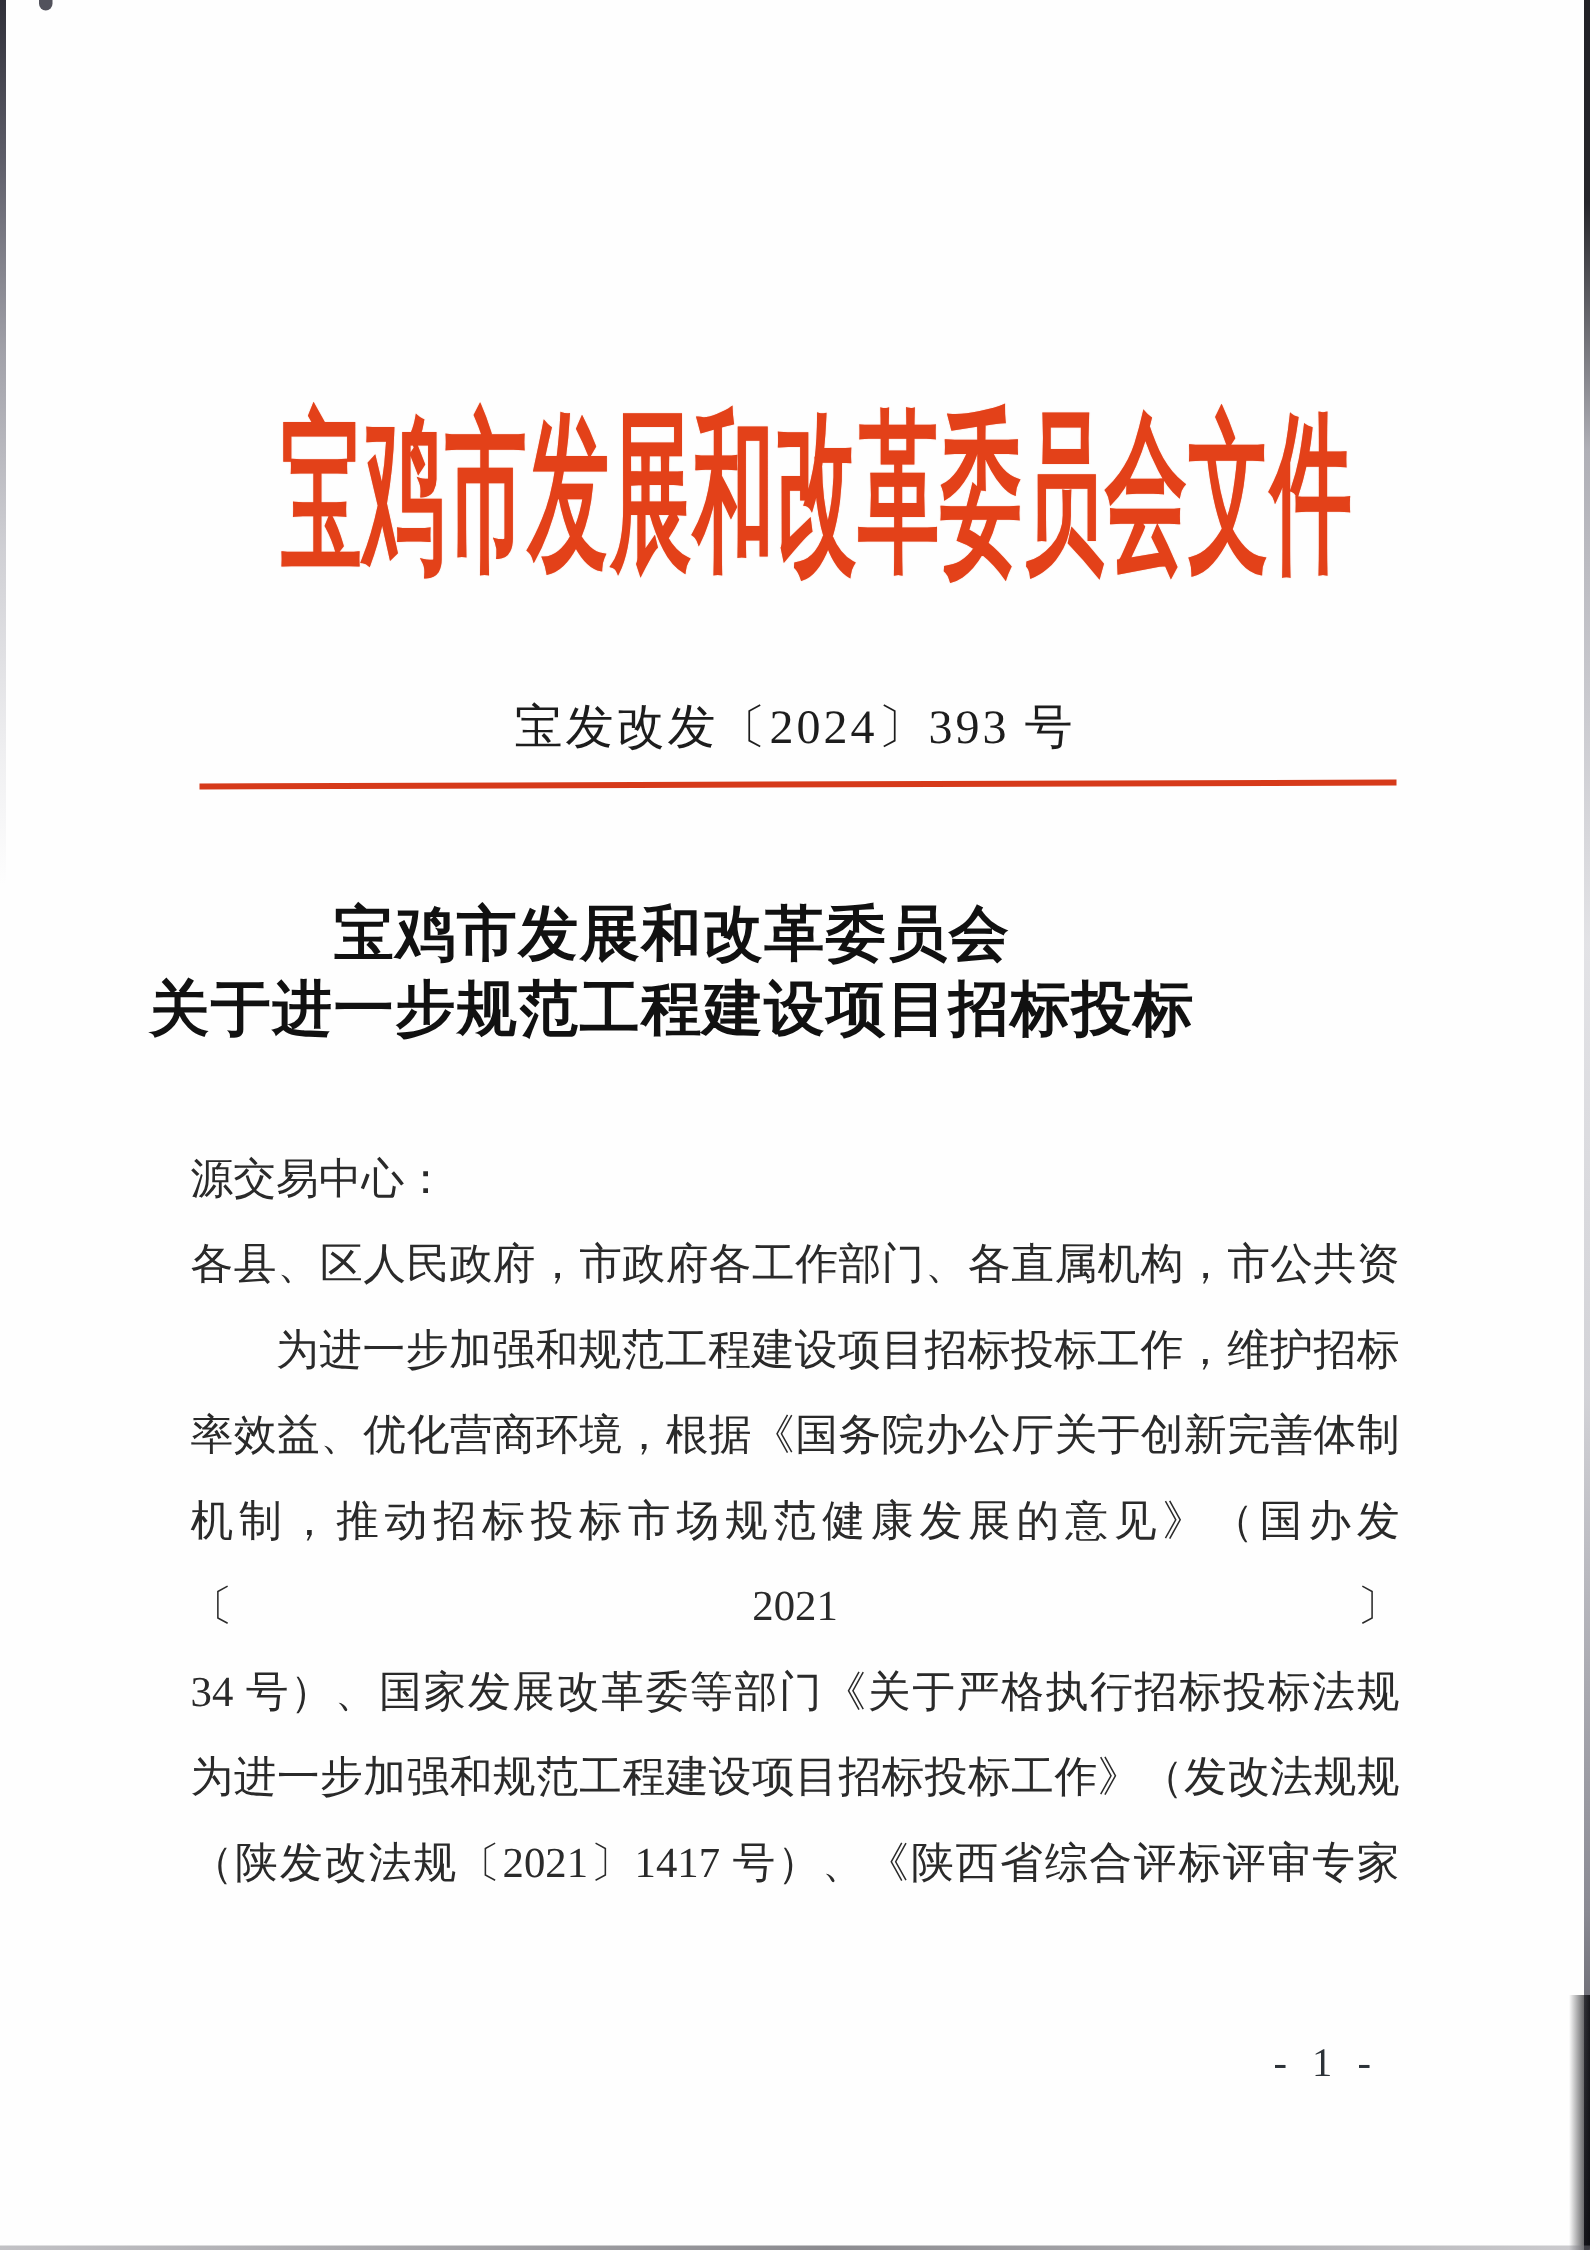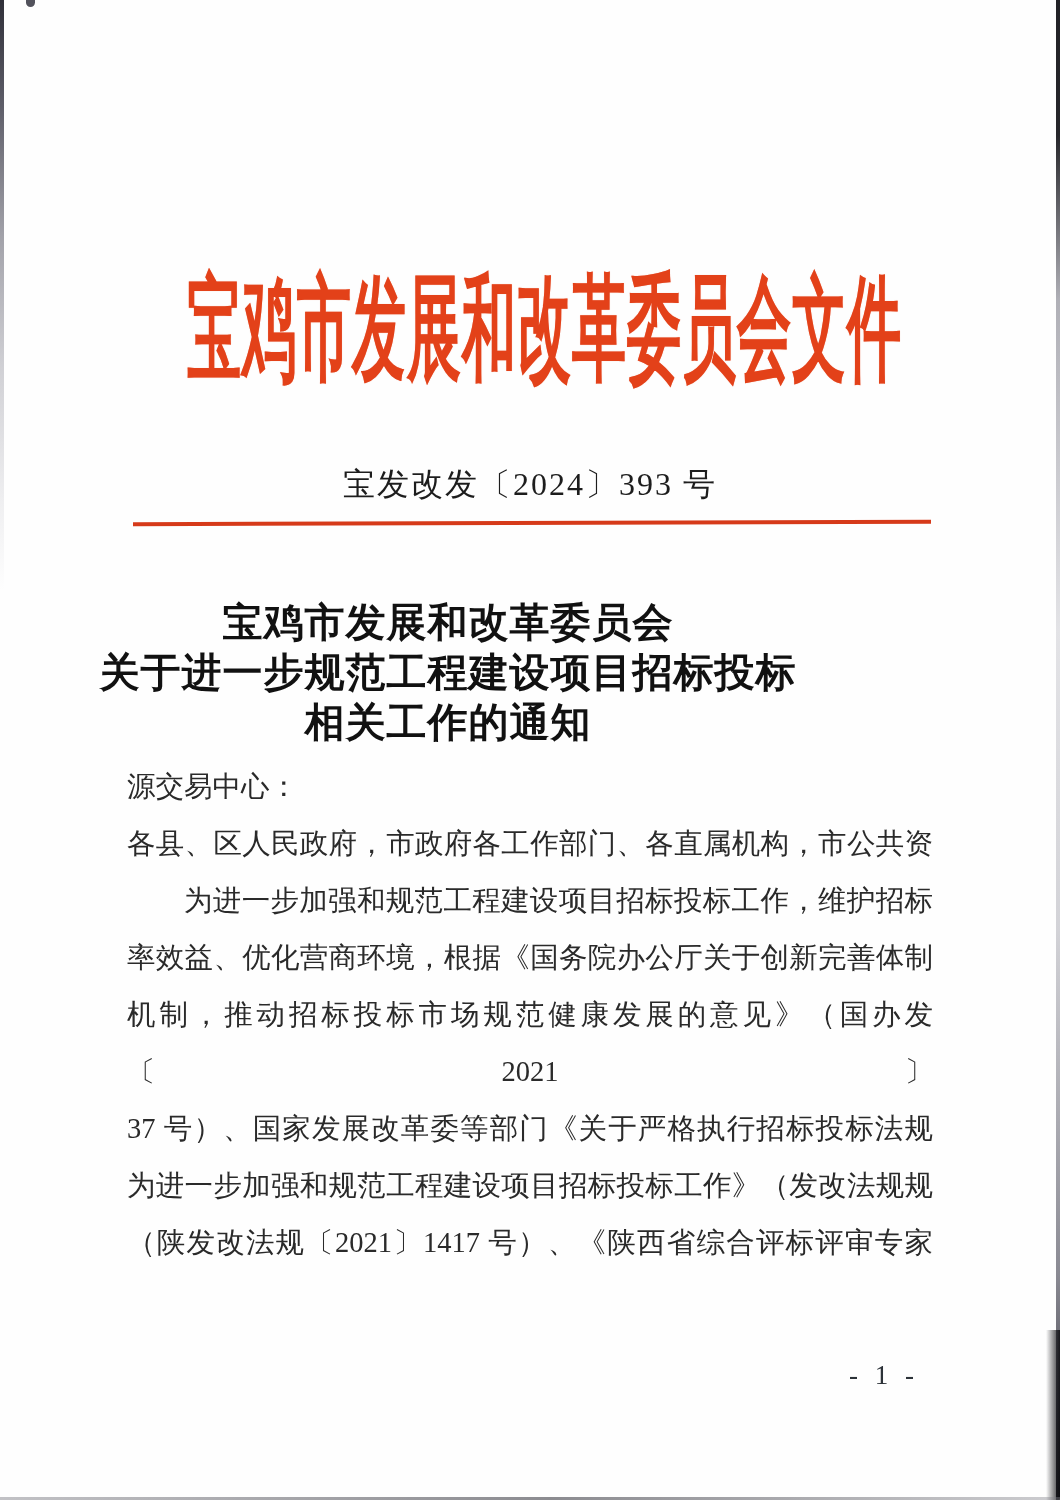--- a/index.html
+++ b/index.html
@@ -97,29 +97,28 @@
     <span class="masthead-text">宝鸡市发展和改革委员会文件</span>
   </div>
 
   <div class="doc-number">宝发改发〔2024〕393 号</div>
 
   <div class="red-rule"></div>
 
   <div class="doc-title">
     <div>宝鸡市发展和改革委员会</div>
     <div>关于进一步规范工程建设项目招标投标</div>
-    <div>相关工作的通知</div>
   </div>
 
   <div class="doc-body">
     <div class="bl">源交易中心：</div>
     <div class="bl j">各县、区人民政府，市政府各工作部门、各直属机构，市公共资</div>
     <div class="bl j ind">为进一步加强和规范工程建设项目招标投标工作，维护招标</div>
     <div class="bl j">率效益、优化营商环境，根据《国务院办公厅关于创新完善体制</div>
     <div class="bl j">机制，推动招标投标市场规范健康发展的意见》（国办发〔2021〕</div>
-    <div class="bl j">37 号）、国家发展改革委等部门《关于严格执行招标投标法规</div>
+    <div class="bl j">34 号）、国家发展改革委等部门《关于严格执行招标投标法规</div>
     <div class="bl j">为进一步加强和规范工程建设项目招标投标工作》（发改法规规</div>
     <div class="bl j">（陕发改法规〔2021〕1417 号）、《陕西省综合评标评审专家</div>
   </div>
 
   <div class="page-number">- 1 -</div>
 
 </div>
 
 </body></html>

